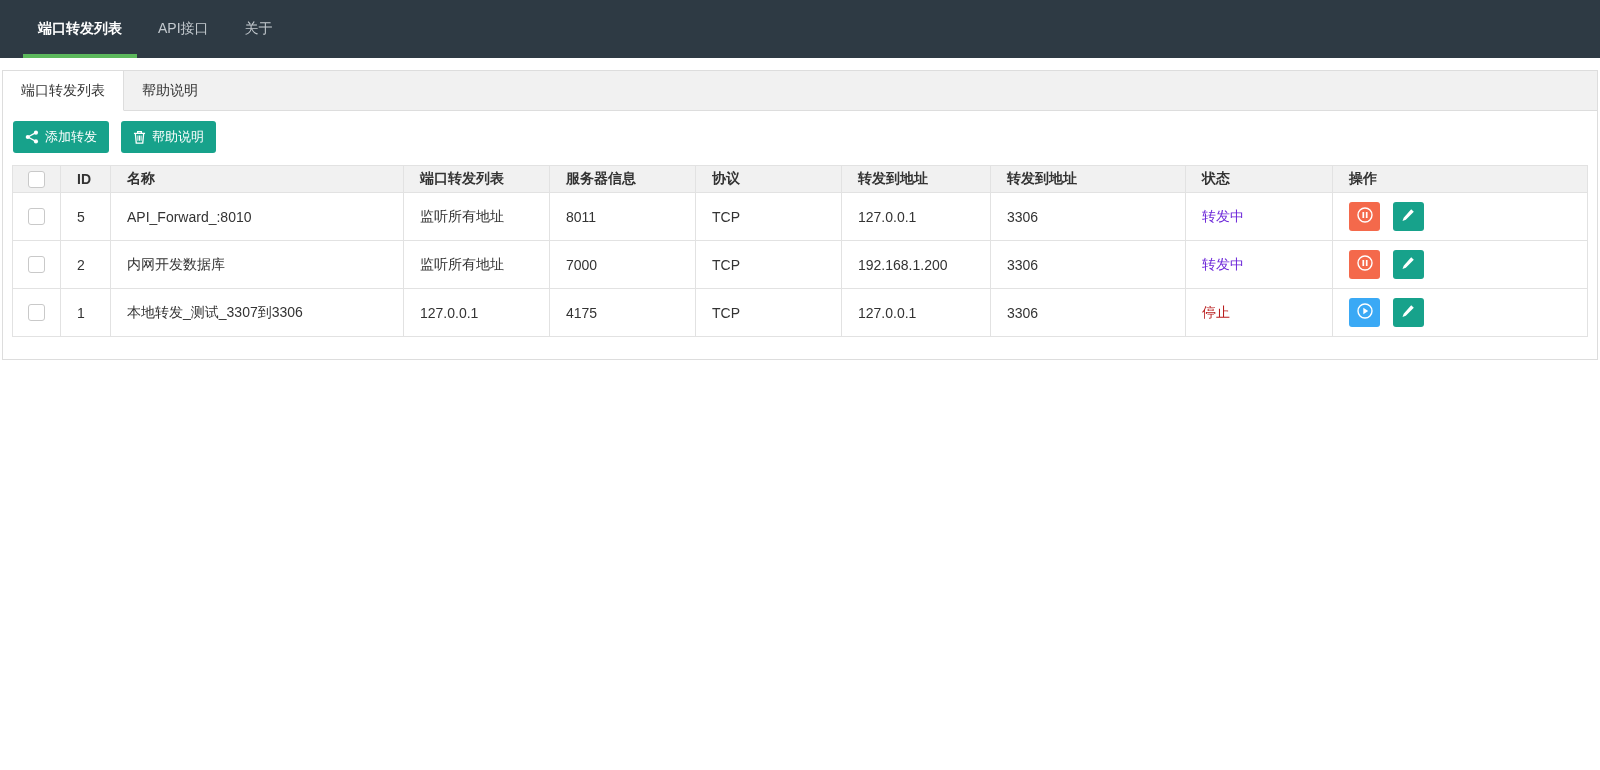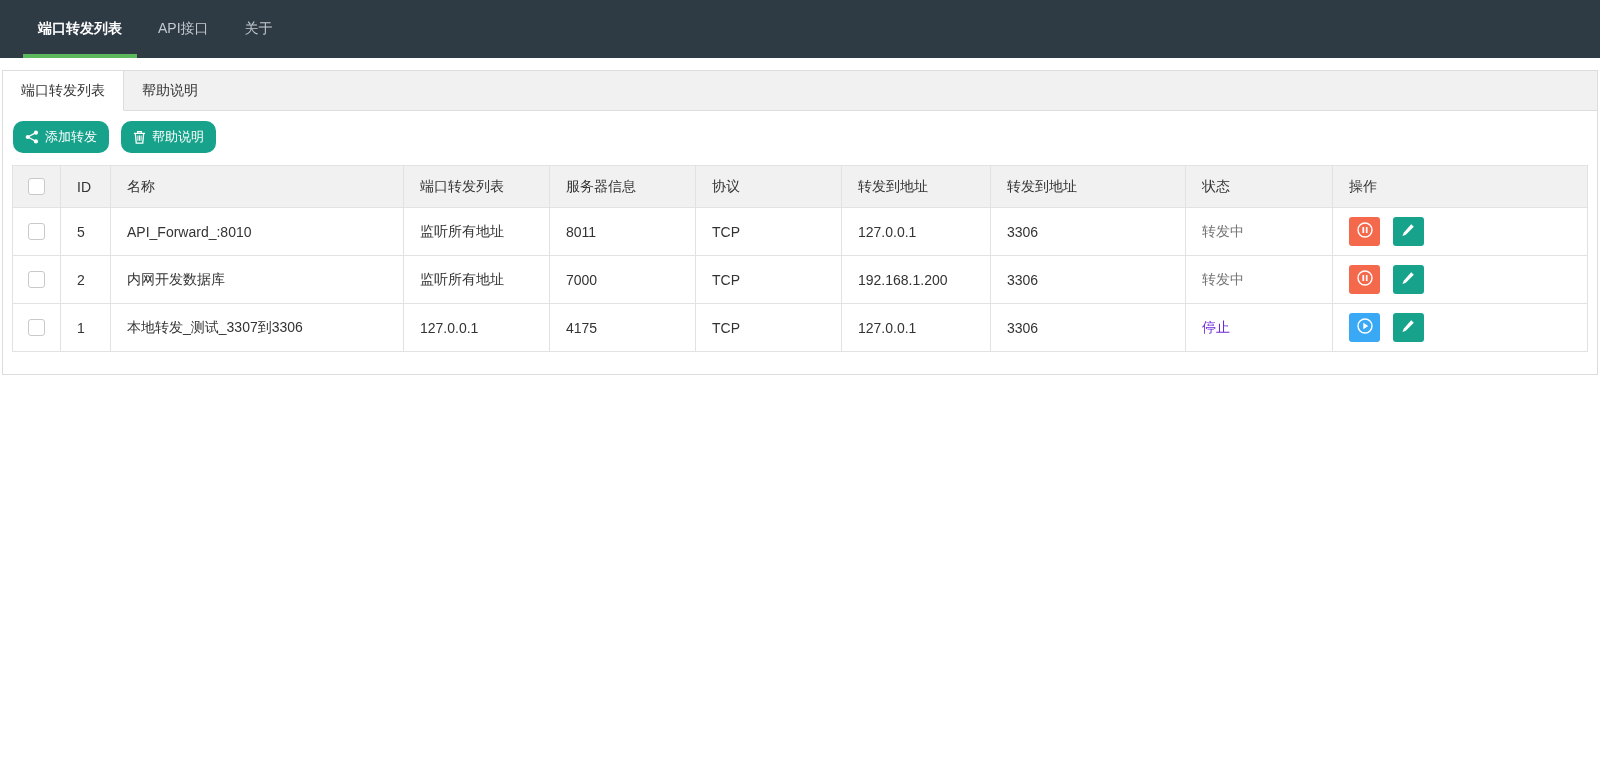--- a/index.html
+++ b/index.html
@@ -23,35 +23,35 @@
   .tab { padding:0 18px; display:flex; align-items:center; font-size:14px;
     color:#333; cursor:pointer; }
   .tab.active { background:#ffffff; border-right:1px solid #dddddd;
     margin-bottom:-1px; border-bottom:1px solid #ffffff; }
 
   .panel-body { padding:10px 9px 22px 9px; }
 
   
   .toolbar { display:flex; gap:12px; margin:0 0 12px 1px; }
   .btn-teal { display:inline-flex; align-items:center; gap:6px; background:#17a28b;
-    color:#ffffff; border:none; border-radius:10px; font-size:13px;
+    color:#ffffff; border:none; border-radius:3px; font-size:13px;
     padding:7px 12px; cursor:pointer; font-family:inherit; }
   .btn-teal svg { display:block; }
 
   
   table { width:100%; border-collapse:collapse; table-layout:fixed; }
   th, td { border:1px solid #e2e2e2; font-size:14px; text-align:left;
     padding:0 0 0 16px; overflow:hidden; white-space:nowrap; }
-  thead th { background:#f1f1f1; height:42px; font-weight:normal; }
+  thead th { background:#f1f1f1; height:27px; font-weight:bold; }
   tbody td { height:48px; background:#ffffff; }
   th.col-check, td.col-check { padding:0; text-align:center; }
   .checkbox { display:inline-block; width:17px; height:17px; background:#fff;
     border:1px solid #c9c9c9; border-radius:3px; vertical-align:middle; cursor:pointer; }
-  .st-green { color:#737373; }
-  .st-red   { color:#6d28d9;font-family:Liberation Mono, monospace; }
+  .st-green { color:#6d28d9; }
+  .st-red   { color:#b91c1c;font-family:Liberation Mono, monospace; }
 
   .action-btn { display:inline-flex; align-items:center; justify-content:center;
     width:31px; height:29px; border:none; border-radius:3px; cursor:pointer;
     vertical-align:middle; margin-right:9px; }
   .a-pause { background:#f4694b; }
   .a-play  { background:#3aa9f5; }
   .a-edit  { background:#17a28b; }
 </style>
 </head>
 <body>

